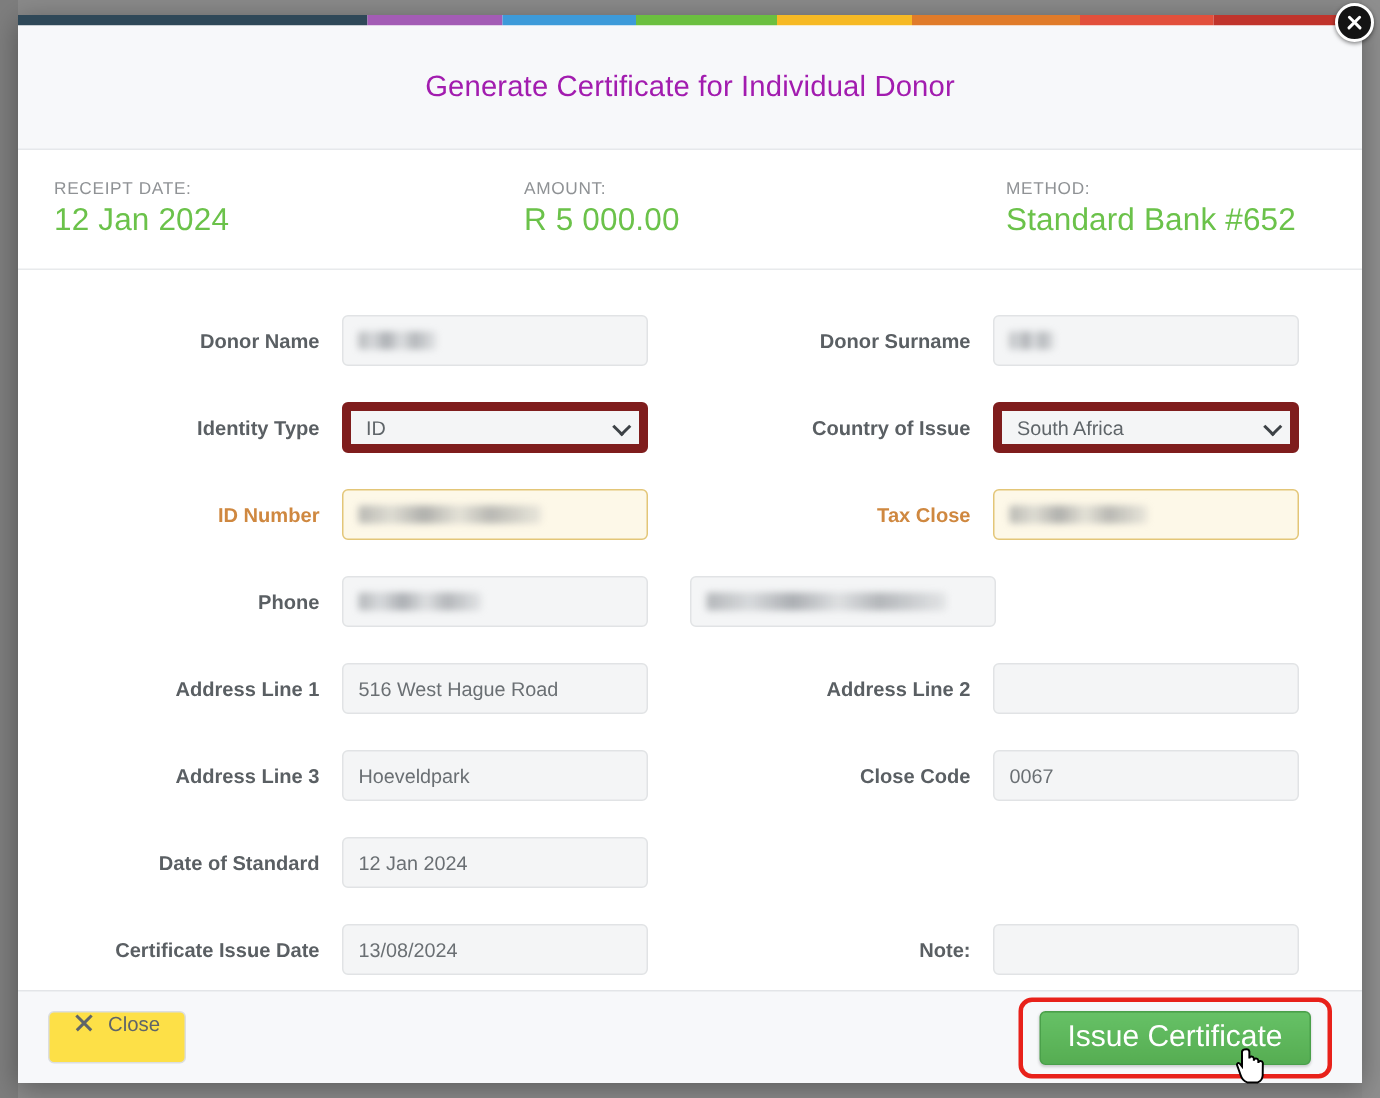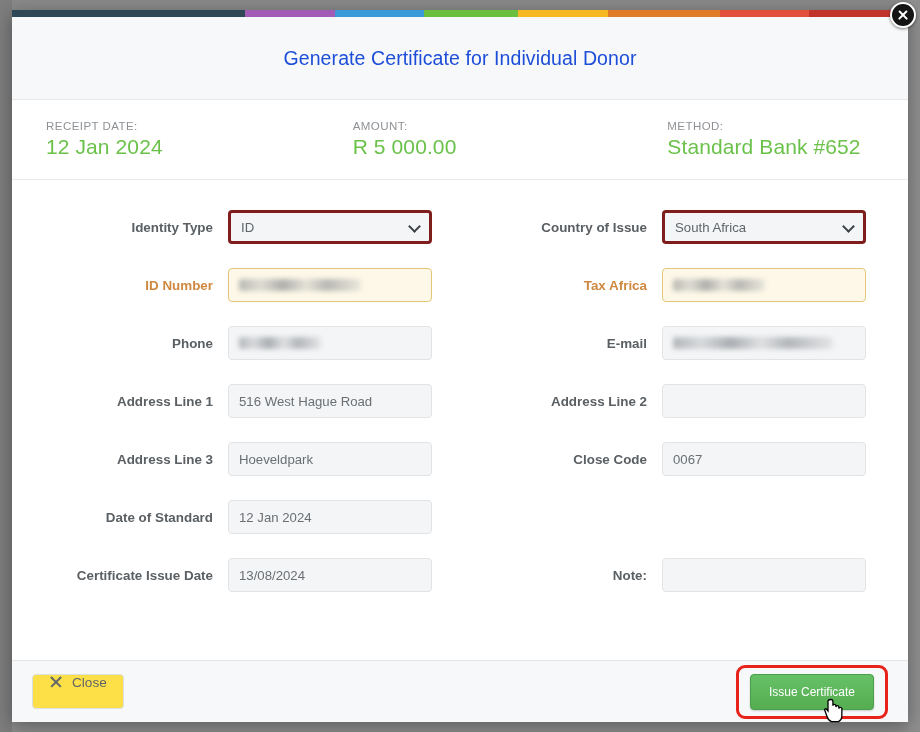--- a/index.html
+++ b/index.html
@@ -65,34 +65,34 @@
     flex: 0 0 auto;
     height: 83px;
     background: #f7f8fa;
     border-bottom: 1px solid #e6e8eb;
     display: flex;
     align-items: center;
     justify-content: center;
   }
   .modal-title {
     font-size: 19.5px;
-    color: #1d4ed8;
+    color: #a21caf;
     font-weight: 400;
     letter-spacing: 0.1px;
   }
 
   
   .summary {
     flex: 0 0 auto;
     height: 80px;
     background: #ffffff;
     border-bottom: 1px solid #e8eaec;
     display: flex;
     align-items: center;
-    padding: 0 20px;
+    padding: 0 10px;
   }
   .summary-col { flex: 1 1 0; padding-left: 0; }
   .summary-col.c1 { padding-left: 14px; }
   .summary-col.c2 { padding-left: 86px; }
   .summary-col.c3 { padding-left: 94px; }
   .summary-label {
     font-size: 11.5px;
     color: #8f9295;
     letter-spacing: 0.45px;
     margin-bottom: 3px;
@@ -149,21 +149,21 @@
     outline: none;
   }
   .fc-input.highlight {
     background: #fdf8e8;
     border: 1px solid #e3c678;
   }
   .fc-select {
     width: 100%;
     height: 100%;
     background: #f4f5f6;
-    border: 3px solid #7f1d1d;
+    border: 6px solid #7f1d1d;
     border-radius: 4px;
     font-size: 13.2px;
     color: #5f6569;
     padding: 0 26px 0 10px;
     font-family: "Liberation Sans", sans-serif;
     appearance: none;
     -webkit-appearance: none;
     outline: none;
   }
   .chev {
@@ -252,21 +252,21 @@
     pointer-events: none;
   }
   .btn-issue {
     height: 36px;
     padding: 0 18px;
     background: #5cb85c;
     background-image: linear-gradient(#66c166, #56ad52);
     border: 1px solid #4aa04a;
     border-radius: 4px;
     color: #ffffff;
-    font-size: 12px;
+    font-size: 20px;
     cursor: pointer;
     font-family: "Liberation Sans", sans-serif;
     box-shadow: 0 1px 2px rgba(0,0,0,0.18);
   }
 
   
   .cursor-hand {
     position: absolute;
     left: 824px;
     top: 698px;
@@ -335,45 +335,54 @@
     </div>
     <div class="summary-col c3">
       <div class="summary-label">METHOD:</div>
       <div class="summary-value">Standard Bank #652</div>
     </div>
   </div>
 
   <div class="modal-body" id="form-body">
       <div class="form-row">
         <div class="field-group">
+          <div class="field-label">Donor Name</div>
+          <div class="field-control"><input type="text" class="fc-input" style=""><div class="redacted" style="width: 52px;"></div></div>
+        </div>
+        <div class="field-group">
+          <div class="field-label">Donor Surname</div>
+          <div class="field-control"><input type="text" class="fc-input" style=""><div class="redacted" style="width: 30px;"></div></div>
+        </div>
+      </div>
+      <div class="form-row">
+        <div class="field-group">
           <div class="field-label">Identity Type</div>
           <div class="field-control"><select class="fc-select"><option>ID</option><option>Passport</option></select><span class="chev"></span></div>
         </div>
         <div class="field-group">
           <div class="field-label">Country of Issue</div>
           <div class="field-control"><select class="fc-select"><option>South Africa</option></select><span class="chev"></span></div>
         </div>
       </div>
       <div class="form-row">
         <div class="field-group">
           <div class="field-label required">ID Number</div>
           <div class="field-control"><input type="text" class="fc-input highlight" style=""><div class="redacted" style="width: 122px;"></div></div>
         </div>
         <div class="field-group">
-          <div class="field-label required">Tax Africa</div>
+          <div class="field-label required">Tax Close</div>
           <div class="field-control"><input type="text" class="fc-input highlight" style=""><div class="redacted" style="width: 92px;"></div></div>
         </div>
       </div>
       <div class="form-row">
         <div class="field-group">
           <div class="field-label">Phone</div>
           <div class="field-control"><input type="text" class="fc-input" style=""><div class="redacted" style="width: 82px;"></div></div>
         </div>
         <div class="field-group">
-          <div class="field-label">E-mail</div>
           <div class="field-control"><input type="text" class="fc-input" style=""><div class="redacted" style="width: 160px;"></div></div>
         </div>
       </div>
       <div class="form-row">
         <div class="field-group">
           <div class="field-label">Address Line 1</div>
           <div class="field-control"><input type="text" class="fc-input" value="516 West Hague Road" style=""></div>
         </div>
         <div class="field-group">
           <div class="field-label">Address Line 2</div>

